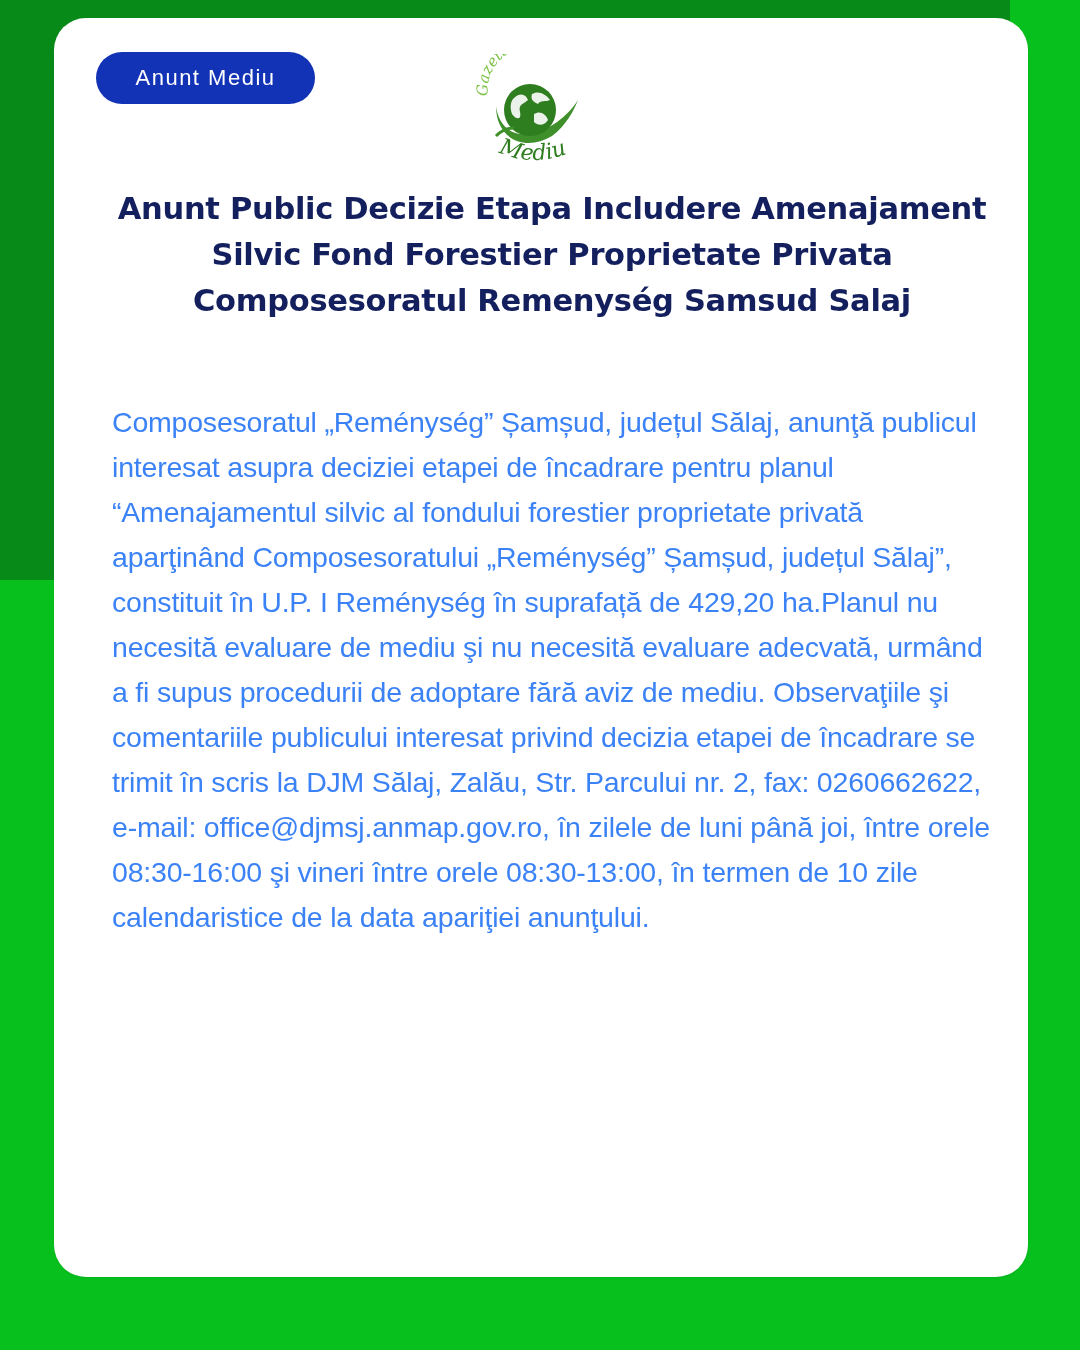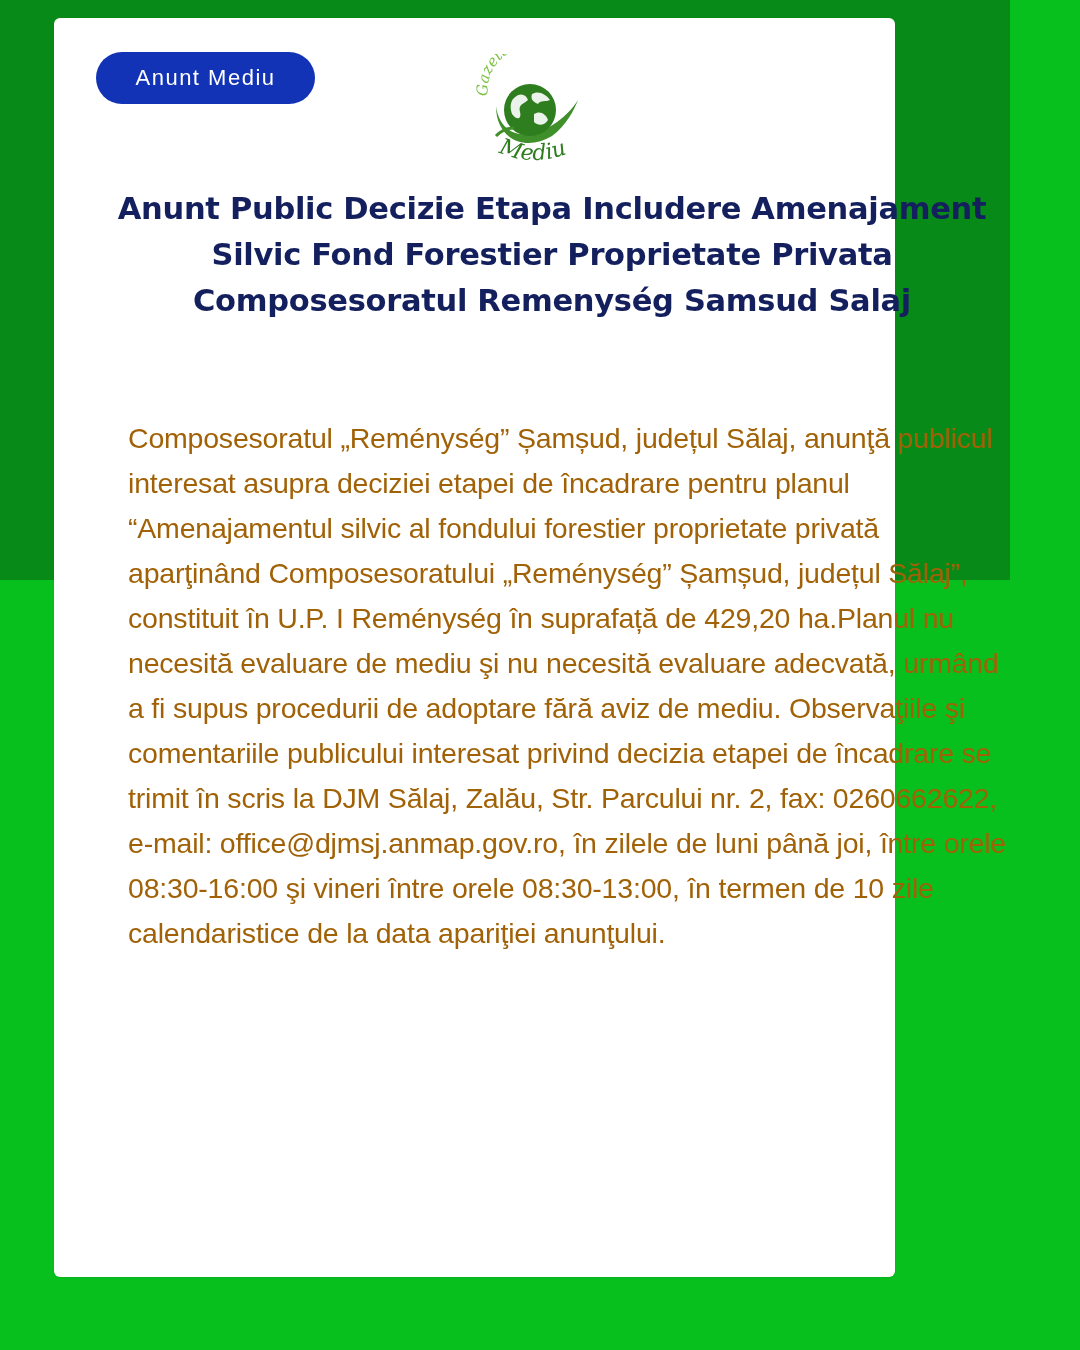--- a/index.html
+++ b/index.html
@@ -19,24 +19,24 @@
       left: 0;
       top: 0;
       width: 1010px;
       height: 580px;
       background: #088a18;
     }
     .card {
       position: absolute;
       left: 54px;
       top: 18px;
-      width: 841px;
+      width: 974px;
       height: 1259px;
       background: #ffffff;
-      border-radius: 6px;
+      border-radius: 32px;
       box-shadow: 0 1px 2px rgba(0,0,0,0.08);
     }
     .badge {
       position: absolute;
       left: 42px;
       top: 34px;
       width: 219px;
       height: 52px;
       background: #1233b5;
       border-radius: 26px;
@@ -66,22 +66,22 @@
       font-size: 30.5px;
       line-height: 46px;
       letter-spacing: -0.3px;
       text-align: center;
     }
     .body-text {
       position: absolute;
       left: 58px;
       top: 382px;
       width: 880px;
-      margin: 16px;
-      color: #a16207;
+      margin: 0;
+      color: #3b82f6;
       font-family: "Liberation Sans", sans-serif;
       font-size: 28.5px;
       line-height: 45px;
       letter-spacing: -0.2px;
     }
   </style>
 </head>
 <body>
 
 <div class="bg-dark-block"></div>

